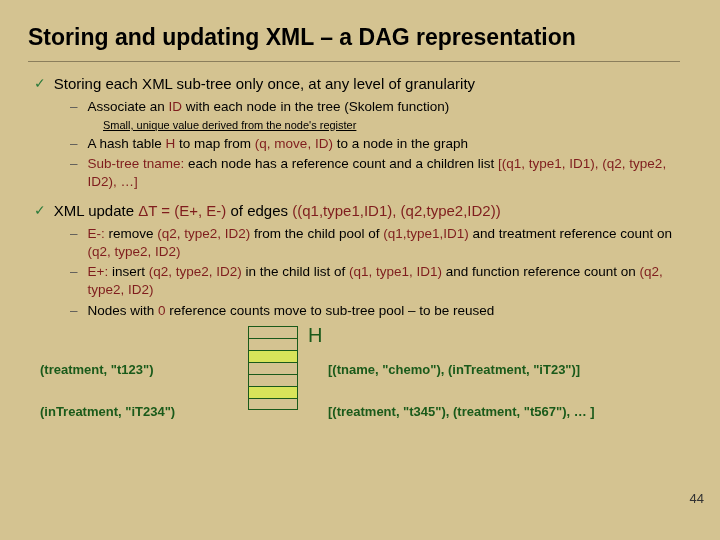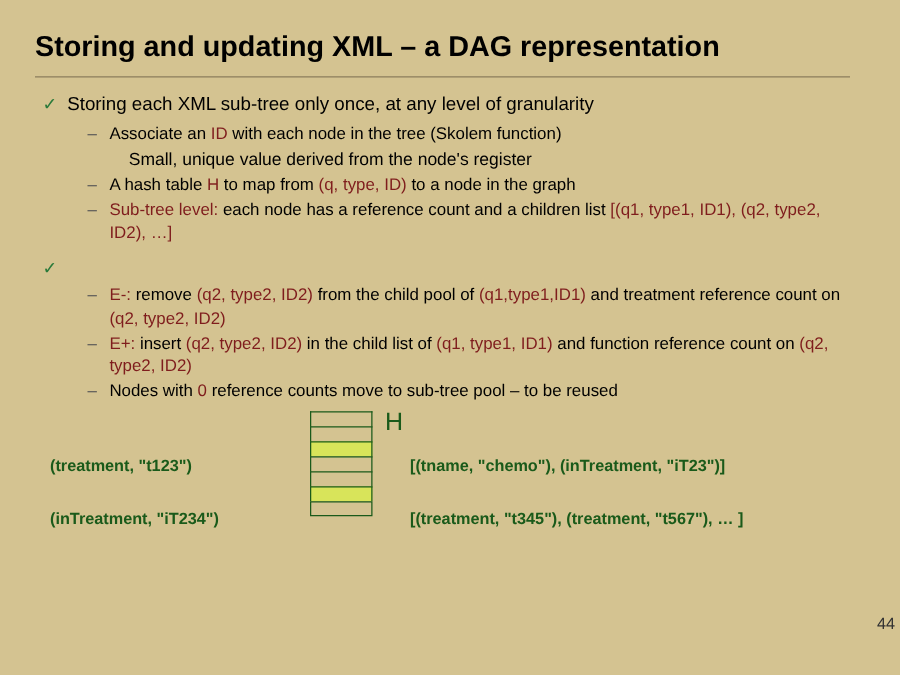--- a/index.html
+++ b/index.html
@@ -51,24 +51,25 @@
     margin-bottom: 2px;
     line-height: 1.35;
   }
   .l2 .dash {
     margin-right: 10px;
     flex-shrink: 0;
     color: #555;
   }
   .l2 .text { flex: 1; }
   .l2-cont {
-    font-size: 14px;
+    font-size: 11px;
     padding-left: 75px;
     line-height: 1.35;
     margin-bottom: 2px;
+    text-decoration: underline;
   }
   .u { }
   .red { color: #7f1d1d; }
   .green { color: #1a5a1a; }
   .gap { margin-top: 10px; }
 
   .hash-area {
     position: relative;
     margin-top: 6px;
     height: 120px;
@@ -108,21 +109,21 @@
   }
   .hash-val {
     position: absolute;
     font-family: "Comic Sans MS", cursive, sans-serif;
     font-size: 13px;
     font-weight: bold;
     white-space: nowrap;
   }
   .slide-num {
     position: absolute;
-    right: 4px;
+    right: 16px;
     bottom: 34px;
     font-size: 13px;
     color: #333;
   }
 </style>
 </head>
 <body>
 
 <div class="slide">
 
@@ -140,33 +141,36 @@
     <span class="dash">–</span>
     <span class="text">
       <span>Associate an </span><span class="red">ID</span><span> with each node in the tree  (Skolem function)</span>
     </span>
   </div>
   <div class="l2-cont">Small, unique value derived from the node's register</div>
 
   <div class="l2">
     <span class="dash">–</span>
     <span class="text">
-      <span>A hash table </span><span class="red">H</span><span> to map from </span><span class="red">(q, type, ID)</span><span> to a node in the graph</span>
-    </span>
-  </div>
-
-  <div class="l2">
-    <span class="dash">–</span>
-    <span class="text">
-      <span class="red">Sub-tree level:</span><span> each node has a reference count and a children list </span><span class="red">[(q1, type1, ID1), (q2, type2, ID2), …]</span>
+      <span>A hash table </span><span class="red">H</span><span> to map from </span><span class="red">(q, move, ID)</span><span> to a node in the graph</span>
+    </span>
+  </div>
+
+  <div class="l2">
+    <span class="dash">–</span>
+    <span class="text">
+      <span class="red">Sub-tree tname:</span><span> each node has a reference count and a children list </span><span class="red">[(q1, type1, ID1), (q2, type2, ID2), …]</span>
     </span>
   </div>
 
   <div class="l1 gap">
     <span class="check">✓</span>
+    <span class="text">
+      <span>XML update </span><span class="red">ΔT = (E+, E-)</span><span> of edges </span><span class="red">((q1,type1,ID1), (q2,type2,ID2))</span>
+    </span>
   </div>
 
   <div class="l2">
     <span class="dash">–</span>
     <span class="text">
       <span class="red">E-: </span><span>remove </span><span class="red">(q2, type2, ID2)</span><span> from the child pool of </span><span class="red">(q1,type1,ID1)</span><span> and treatment reference count on </span><span class="red">(q2, type2, ID2)</span>
     </span>
   </div>
 
   <div class="l2">

